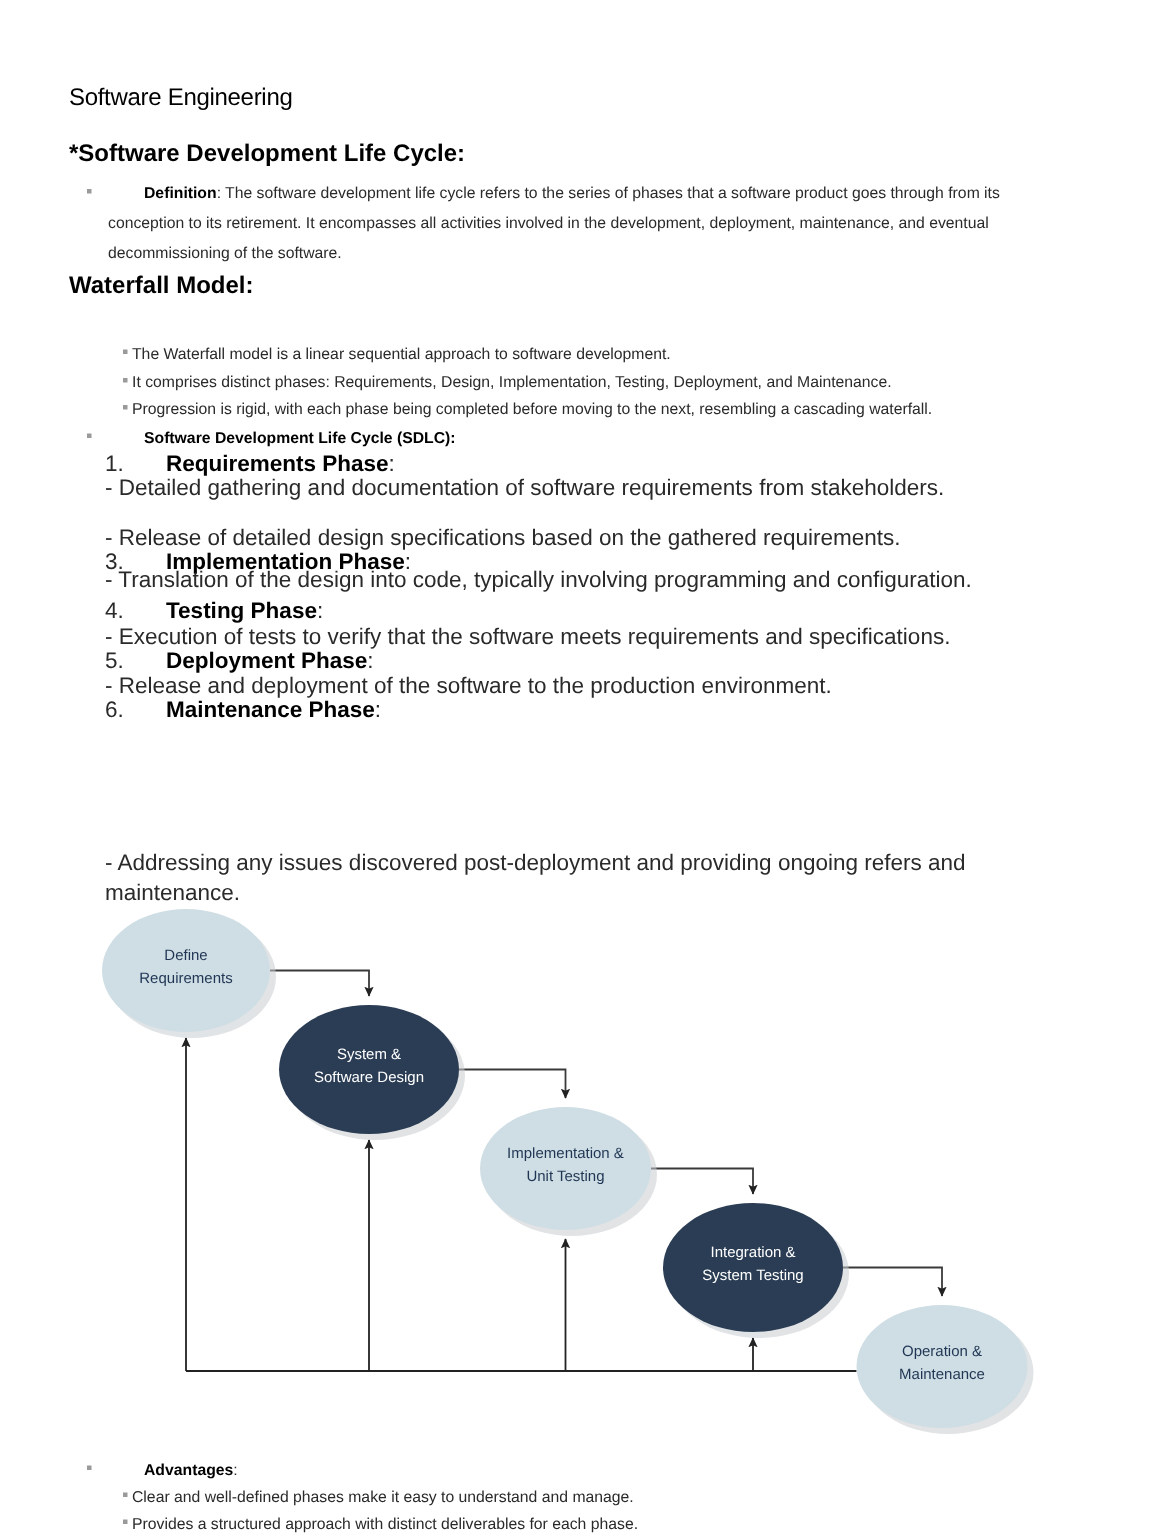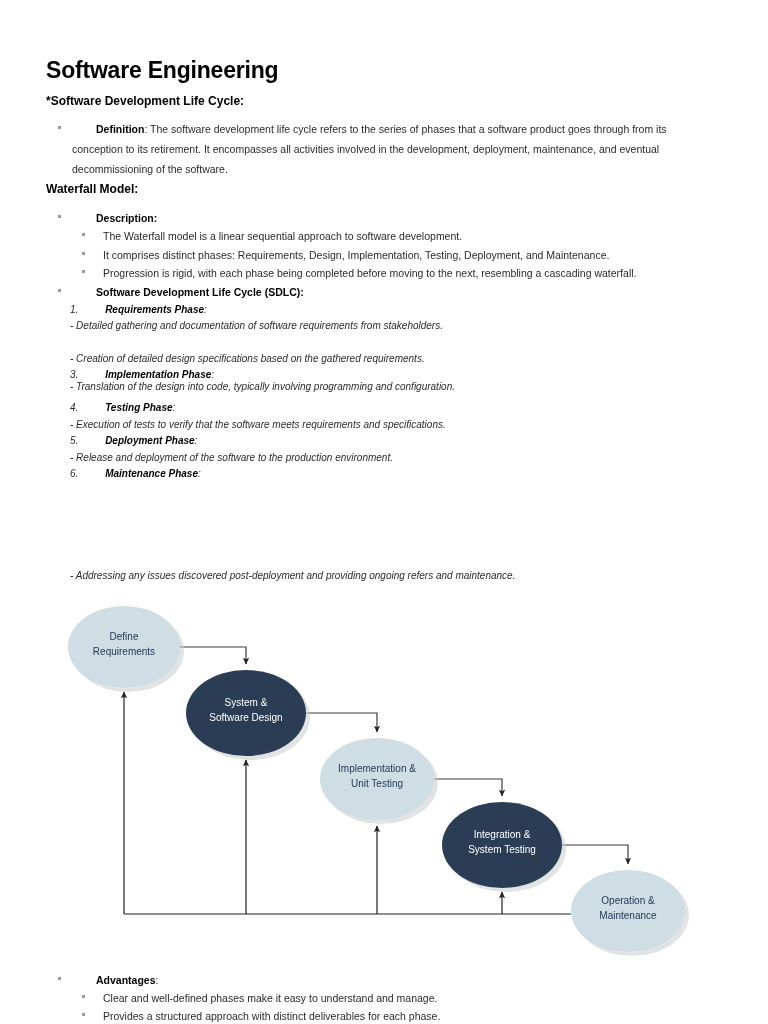--- a/index.html
+++ b/index.html
@@ -22,29 +22,29 @@
     height: 1024px;
     padding: 0;
     box-sizing: border-box;
   }
 
   
   .doc-title {
     position: absolute;
     left: 46px;
     top: 57px;
-    font-size: 23px;
-    font-weight: bold;
+    font-size: 16px;
+    font-weight: normal;
     letter-spacing: -0.2px;
     color: #000;
   }
   .section-head {
     position: absolute;
     left: 46px;
-    font-size: 12px;
+    font-size: 16px;
     font-weight: bold;
     color: #000;
   }
   #sdlc-head { top: 94px; }
   #waterfall-head { top: 182px; }
 
   
   .bullet-l1 {
     position: absolute;
     left: 58px;
@@ -76,32 +76,31 @@
   .bullet-l2 > .marker {
     position: absolute;
     left: 0px;
     top: 7px;
     width: 3px;
     height: 3px;
     background: #9a9a9a;
   }
   .bullet-l2 > .body {
     display: block;
-    margin-left: 21px;
+    margin-left: 6px;
   }
   .strong { font-weight: bold; color: #000; padding-left: 24px; }
 
   .plain-line {
     position: absolute;
     left: 70px;
     width: 640px;
-    font-size: 10px;
+    font-size: 15px;
     line-height: 20px;
     color: #2a2a2a;
-    font-style: italic;
   }
   .phase-line { font-weight: normal; }
   .phase-line .strong { font-weight: bold; }
 
   
   .diagram {
     position: absolute;
     left: 0px;
     top: 596px;
     width: 768px;
@@ -124,24 +123,20 @@
 
   <div class="section-head" id="sdlc-head">*Software Development Life Cycle:</div>
 
   <div class="bullet-l1" style="top:119px;">
     <span class="marker"></span>
     <span class="body"><span class="strong">Definition</span><span>:</span><span> The software development life cycle refers to the series of phases that a software product goes through from its conception to its retirement. It encompasses all activities involved in the development, deployment, maintenance, and eventual decommissioning of the software.</span></span>
   </div>
 
   <div class="section-head" id="waterfall-head">Waterfall Model:</div>
 
-  <div class="bullet-l1" style="top:208px;">
-    <span class="marker"></span>
-    <span class="body strong">Description:</span>
-  </div>
 
   <div class="bullet-l2" style="top:226px;">
     <span class="marker"></span>
     <span class="body">The Waterfall model is a linear sequential approach to software development.</span>
   </div>
   <div class="bullet-l2" style="top:245px;">
     <span class="marker"></span>
     <span class="body">It comprises distinct phases: Requirements, Design, Implementation, Testing, Deployment, and Maintenance.</span>
   </div>
   <div class="bullet-l2" style="top:263px;">
@@ -150,21 +145,21 @@
   </div>
 
   <div class="bullet-l1" style="top:282px;">
     <span class="marker"></span>
     <span class="body strong">Software Development Life Cycle (SDLC):</span>
   </div>
 
   <div class="plain-line phase-line" style="top:300px;"><span>1. </span><span class="strong">Requirements Phase</span><span>:</span></div>
   <div class="plain-line" style="top:316px;">- Detailed gathering and documentation of software requirements from stakeholders.</div>
 
-  <div class="plain-line" style="top:349px;">- Creation of detailed design specifications based on the gathered requirements.</div>
+  <div class="plain-line" style="top:349px;">- Release of detailed design specifications based on the gathered requirements.</div>
 
   <div class="plain-line phase-line" style="top:365px;"><span>3. </span><span class="strong">Implementation Phase</span><span>:</span></div>
   <div class="plain-line" style="top:377px;">- Translation of the design into code, typically involving programming and configuration.</div>
 
   <div class="plain-line phase-line" style="top:398px;"><span>4. </span><span class="strong">Testing Phase</span><span>:</span></div>
   <div class="plain-line" style="top:415px;">- Execution of tests to verify that the software meets requirements and specifications.</div>
 
   <div class="plain-line phase-line" style="top:431px;"><span>5. </span><span class="strong">Deployment Phase</span><span>:</span></div>
   <div class="plain-line" style="top:448px;">- Release and deployment of the software to the production environment.</div>
 

